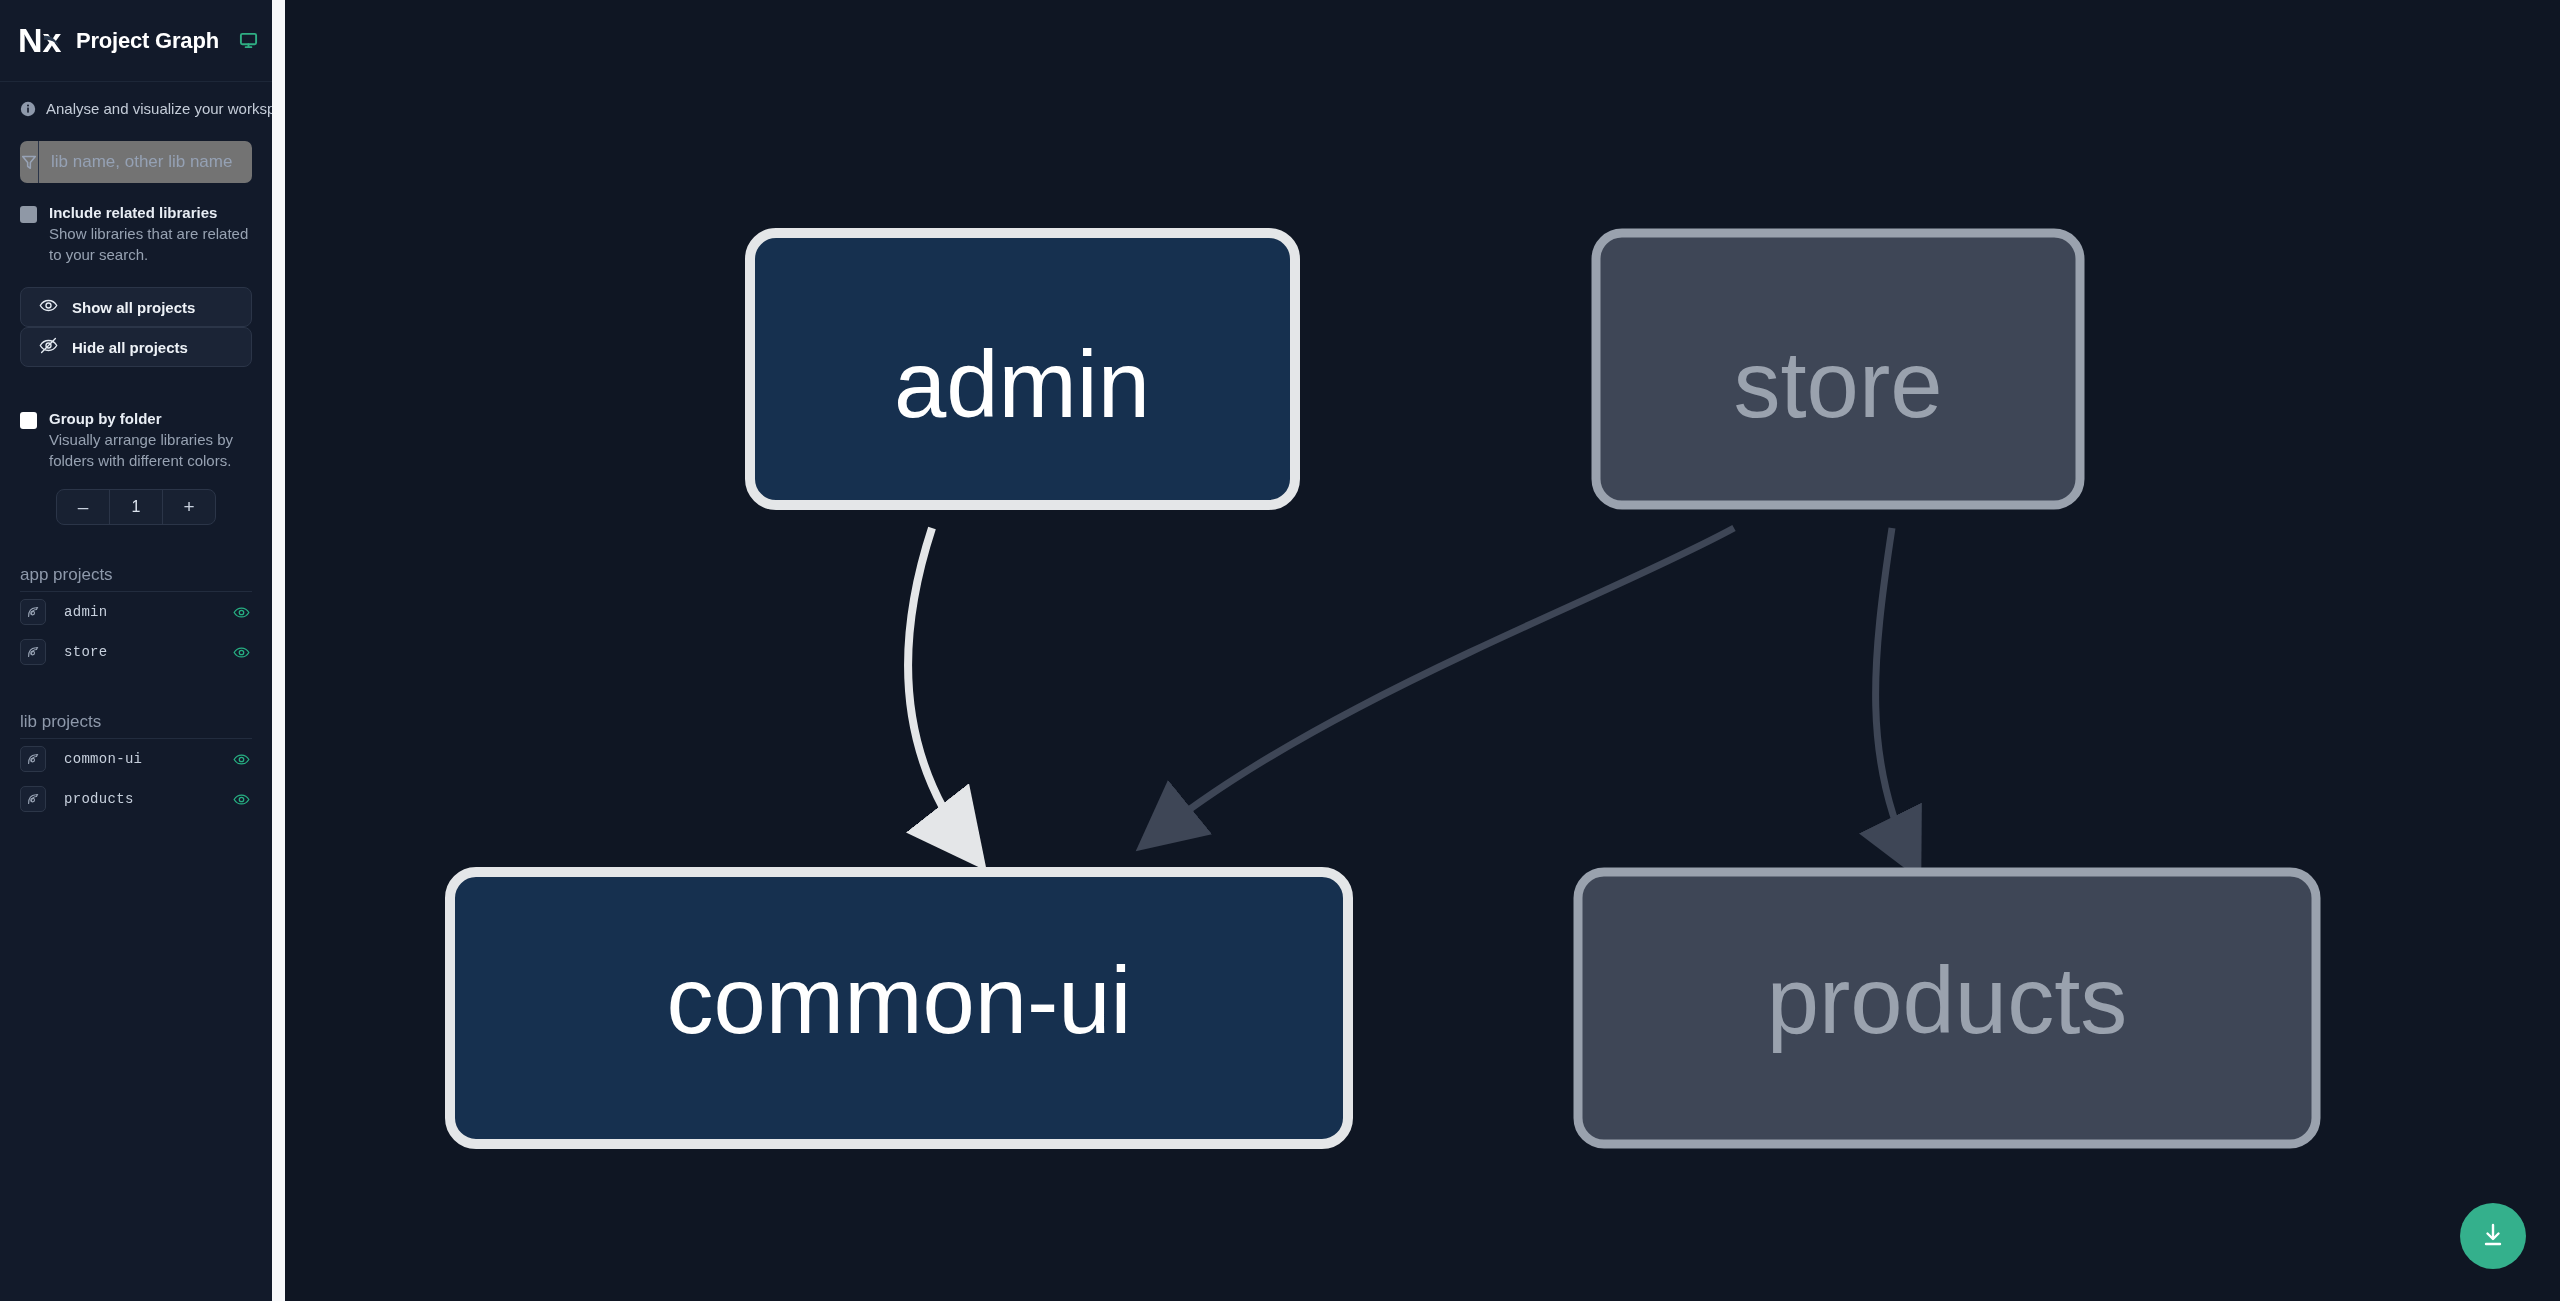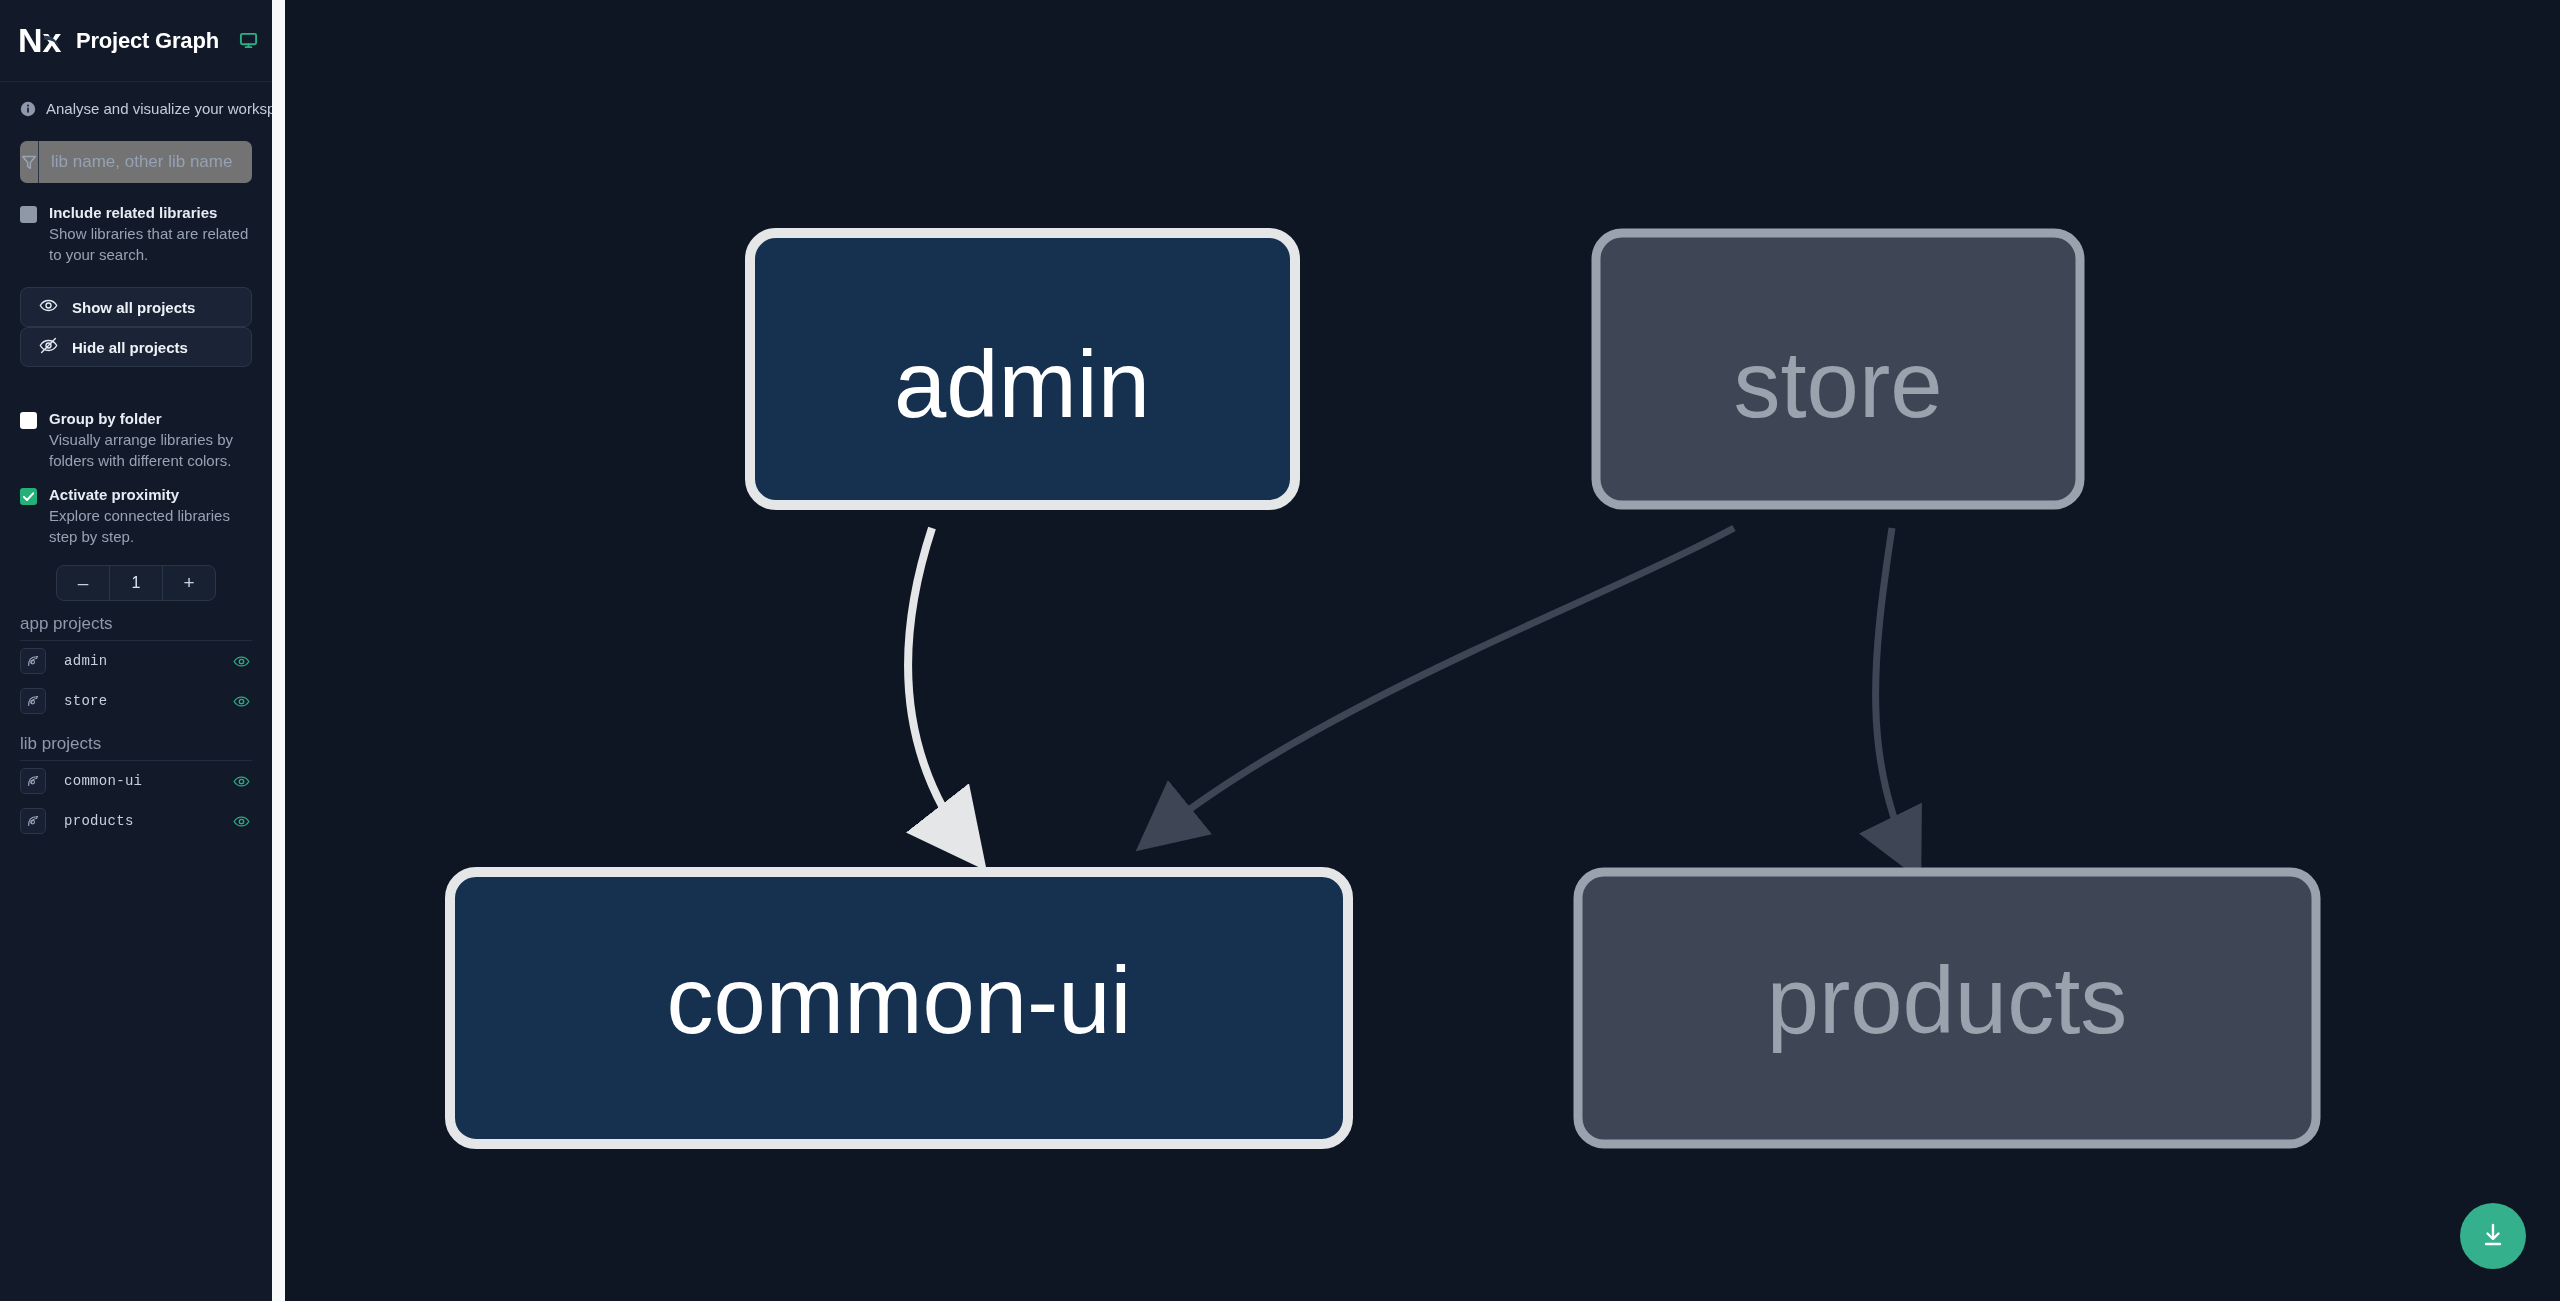--- a/index.html
+++ b/index.html
@@ -174,21 +174,21 @@
     width: 54px;
     display: flex;
     align-items: center;
     justify-content: center;
     color: #dbe3ee;
     font-size: 16px;
     border-left: 1px solid #2b3548;
     border-right: 1px solid #2b3548;
   }
 
-  .group-block { margin-top: 13px; padding: 0 20px; }
+  .group-block { margin-top: 40px; padding: 0 20px; }
   .group-head {
     color: #8e99ab;
     font-size: 17px;
     padding-bottom: 6px;
     border-bottom: 1px solid #222c3e;
   }
   .proj-row {
     display: flex;
     align-items: center;
     height: 40px;
@@ -329,31 +329,20 @@
       <div style="height:22px"></div>
 
       <div class="check-block">
         <span class="cbox white"></span>
         <span class="check-txt">
           <span class="check-title">Group by folder</span>
           <div class="check-desc">Visually arrange libraries by folders with different colors.</div>
         </span>
       </div>
 
-      <div class="check-block" style="padding-top:14px">
-        <span class="cbox green">
-          <svg width="13" height="13" viewBox="0 0 14 14" fill="none" stroke="#ffffff" stroke-width="2.1" stroke-linecap="round" stroke-linejoin="round">
-            <path d="M2 7.4 5.4 10.8 12 3.6"></path>
-          </svg>
-        </span>
-        <span class="check-txt">
-          <span class="check-title">Activate proximity</span>
-          <div class="check-desc">Explore connected libraries step by step.</div>
-        </span>
-      </div>
 
       <div class="stepper">
         <div class="stepper-inner">
           <div class="st-btn">–</div>
           <div class="st-val">1</div>
           <div class="st-btn">+</div>
         </div>
       </div>
 
       <div class="group-block">

